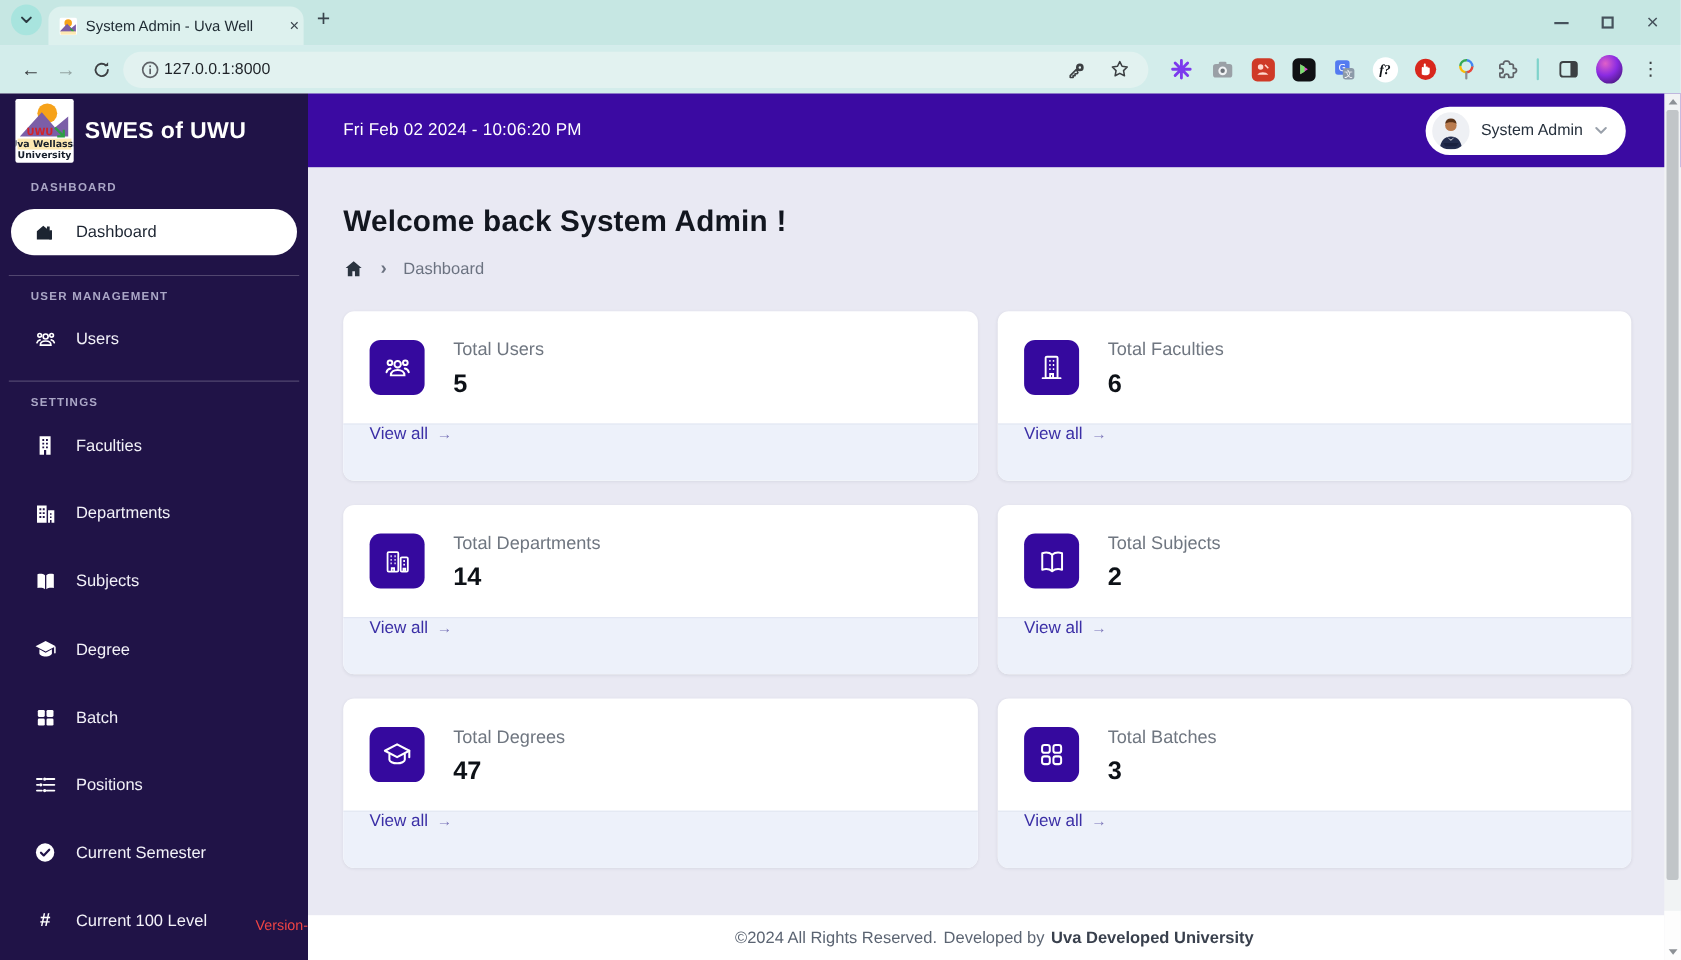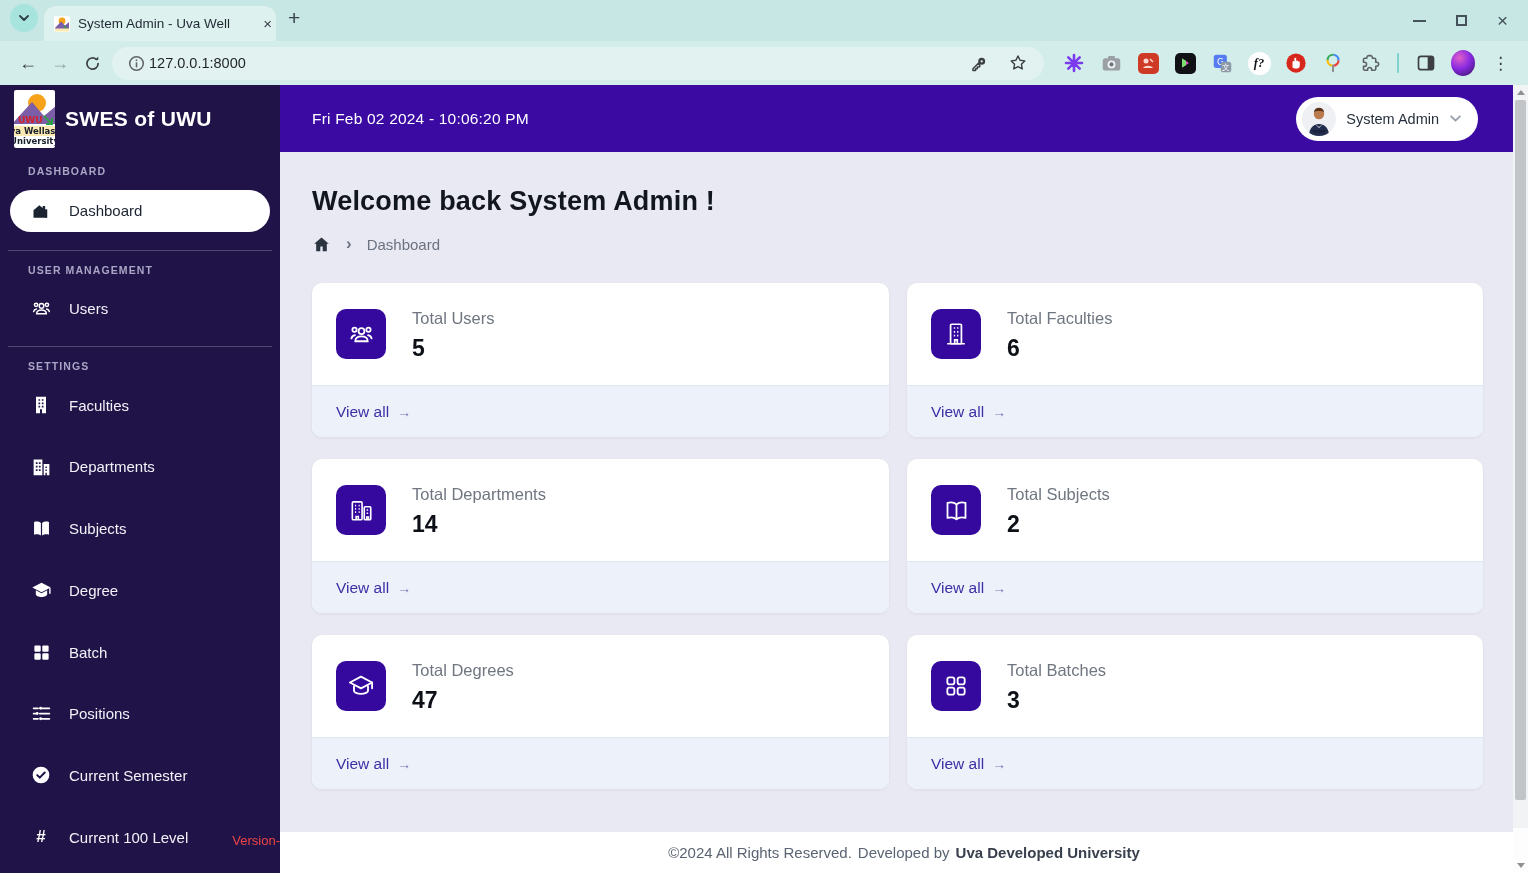--- a/index.html
+++ b/index.html
@@ -35,21 +35,21 @@
   .ext-sep { width:2px; height:20px; background:#7ed3cb; border-radius:1px; margin:0 2px; }
   .avatar-chip { width:26px; height:26px; border-radius:50%; background:radial-gradient(circle at 35% 30%, #e060c8 0%, #8a2be2 45%, #33125e 100%); }
   .kebab { font-size:17px; color:#3c4043; letter-spacing:0; padding:0 4px; cursor:pointer; }
 
   
   .app { flex:1; display:flex; position:relative; min-height:0; }
 
   
   .sidebar { width:280px; background:#201347; color:#fff; flex-shrink:0; position:relative; display:flex; flex-direction:column; }
   .brand-row { display:flex; align-items:center; padding:7px 0 7px 14px; height:67px; flex-shrink:0; }
-  .logo-box { width:41px; height:58px; background:#fff; border-radius:2px; display:flex; flex-direction:column; align-items:center; justify-content:center; overflow:hidden; flex-shrink:0; }
+  .logo-box { width:53px; height:58px; background:#fff; border-radius:2px; display:flex; flex-direction:column; align-items:center; justify-content:center; overflow:hidden; flex-shrink:0; }
   .brand-name { color:#fff; font-size:21px; font-weight:bold; margin-left:10px; letter-spacing:.3px; }
   .side-section-label { font-size:10.5px; font-weight:bold; letter-spacing:1.1px; color:#aaa6c6; margin:13px 0 7px 28px; text-transform:uppercase; }
   .side-item { display:flex; align-items:center; height:40px; margin:6px 10px 16px 10px; padding-left:20px; gap:17px; border-radius:21px; color:#f2f1f8; font-size:15px; cursor:pointer; }
   .side-item .s-ic { width:22px; display:flex; justify-content:center; }
   .side-item.active { background:#fff; color:#1c2431; height:42px; font-weight:400; }
   .side-divider { border:none; border-top:1px solid rgba(255,255,255,.22); margin:2px 8px 0 8px; }
   .hash-glyph { font-size:17px; font-weight:bold; color:#fff; }
   .version { position:absolute; bottom:25px; width:100%; text-align:right; color:#ef4444; font-size:13px; }
 
   
@@ -65,21 +65,21 @@
   .breadcrumb { display:flex; align-items:center; gap:15px; margin-top:17px; }
   .crumb-sep { color:#6b7280; font-size:17px; font-weight:bold; }
   .crumb-current { color:#6b7280; font-size:15px; }
 
   .cards { width:1171px; margin-top:29px; display:grid; grid-template-columns:577px 576px; column-gap:18px; row-gap:22px; }
   .card { background:#fff; border-radius:10px; height:154px; display:flex; flex-direction:column; box-shadow:0 1px 3px rgba(20,24,40,.07); overflow:hidden; }
   .card-body { flex:1; display:flex; align-items:flex-start; padding:26px 24px 0 24px; gap:26px; }
   .tile { width:50px; height:50px; border-radius:10px; background:#35099e; display:flex; align-items:center; justify-content:center; flex-shrink:0; }
   .card-label { font-size:16.5px; color:#6f7680; }
   .card-value { font-size:23px; font-weight:bold; color:#0d1117; margin-top:7px; }
-  .card-footer { height:52px; background:#edf1fa; border-top:1px solid #e2e6f2; display:flex; align-items:center; padding:0 24px; gap:8px; cursor:pointer; }
+  .card-footer { height:52px; background:#edf1fa; border-top:1px solid #e2e6f2; display:flex; align-items:flex-start; padding:0 24px; gap:8px; cursor:pointer; }
   .view-all { color:#3b2fa6; font-size:15.5px; }
   .view-arrow { color:#7a74b8; font-size:14px; }
 
   .site-footer { height:41px; background:#fff; display:flex; align-items:center; justify-content:center; gap:6px; font-size:15px; color:#5b6472; flex-shrink:0; }
   .site-footer b { color:#39404d; }
 
   
   .scrollbar { position:absolute; right:0; top:0; bottom:0; width:15px; background:#f1f3f4; }
   .sb-bottom-cap { position:absolute; bottom:0; width:15px; height:45px; background:#fdfdfd; }
   .sb-thumb { position:absolute; top:15px; left:2px; width:11px; height:700px; background:#c1c5c8; border-radius:2px; }

